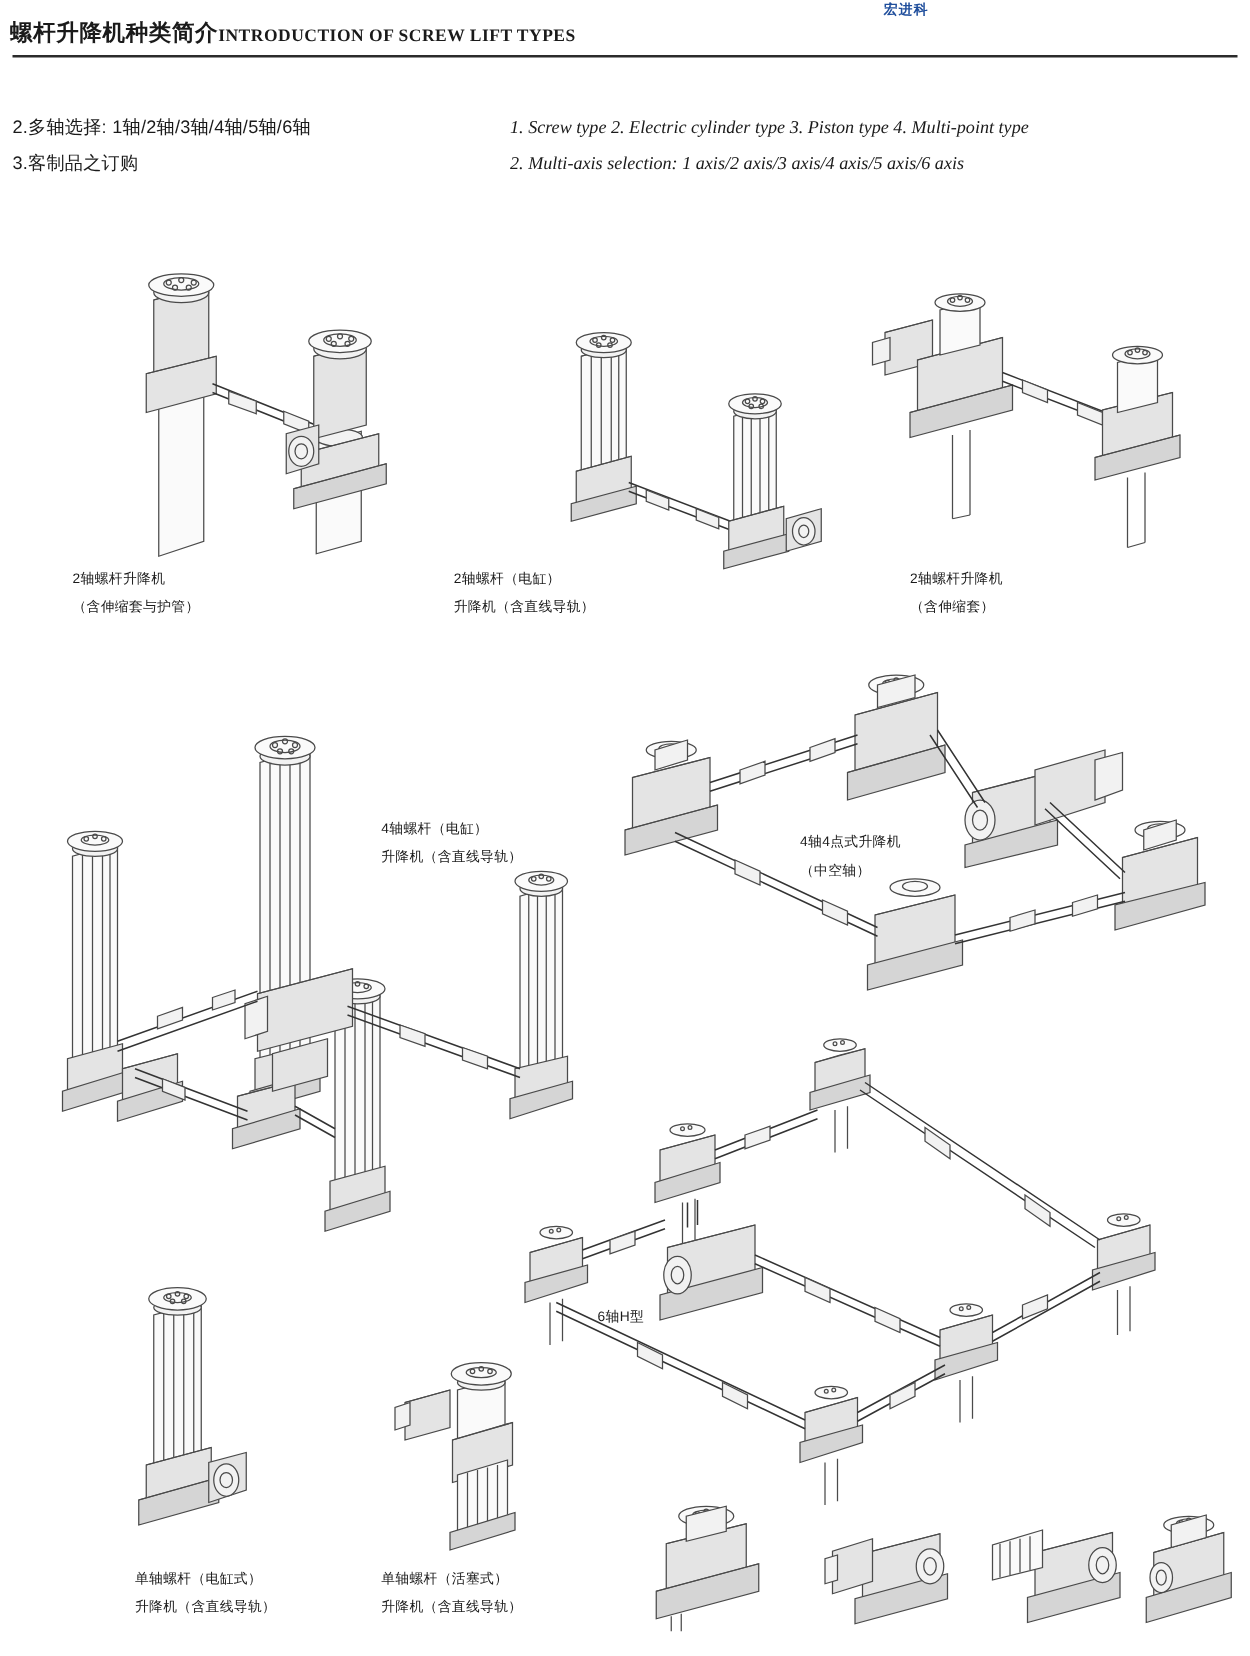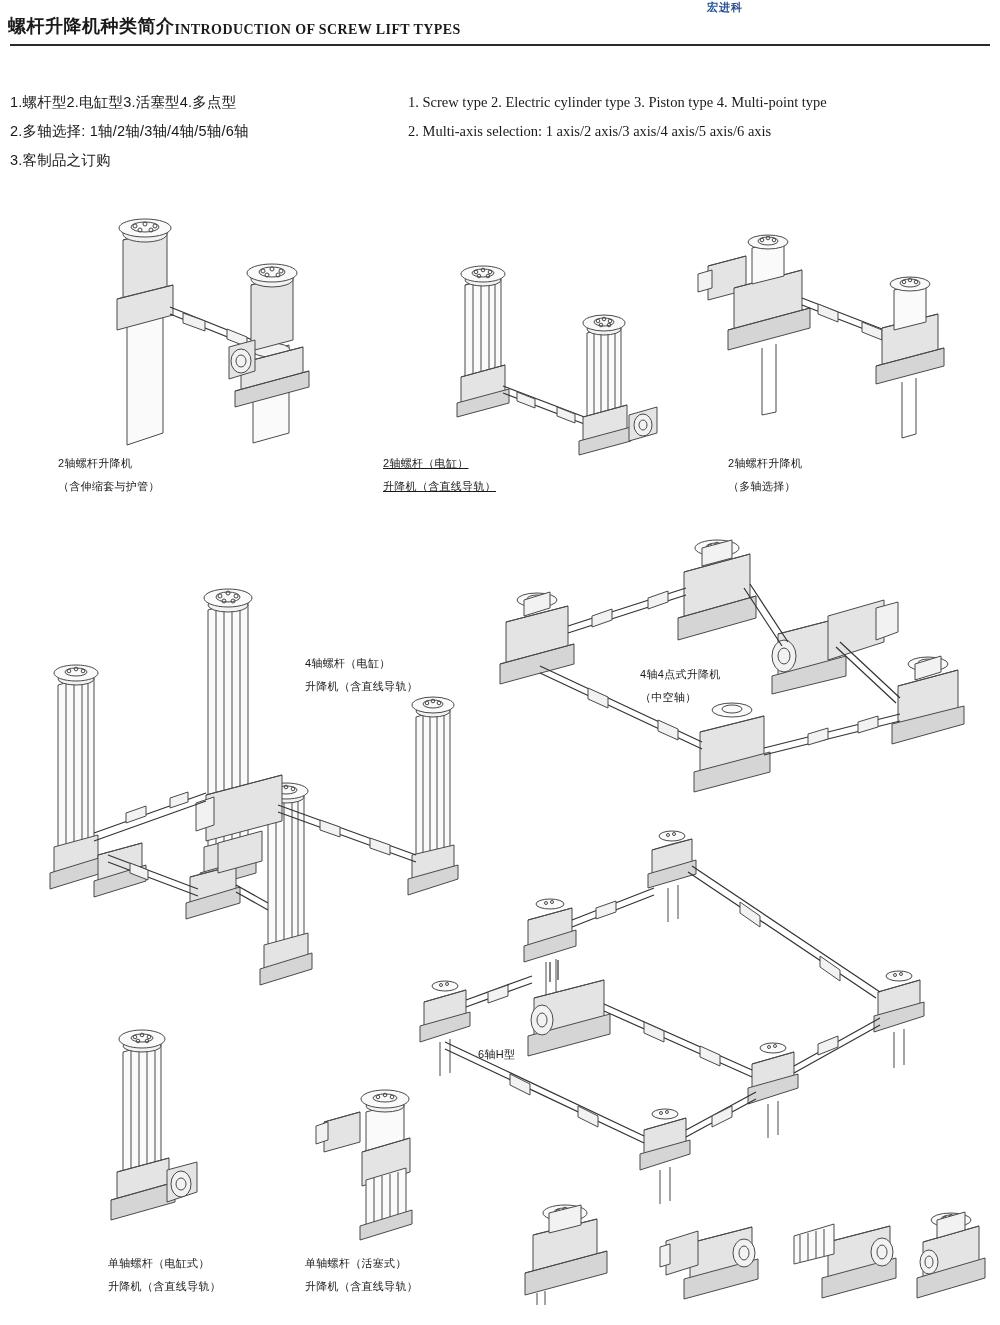--- a/index.html
+++ b/index.html
@@ -28,21 +28,21 @@
   .rule{
     position:absolute;top:44px;left:10px;width:980px;height:2px;
     background:#2b2b2b;
   }
 
   
   .intro-cn{position:absolute;top:88px;left:10px;width:380px;}
   .intro-en{position:absolute;top:88px;left:408px;width:560px;}
   .intro-cn div{font-size:14.5px;line-height:29px;letter-spacing:.2px;}
   .intro-en div{
-    font-family:"Liberation Serif", serif;font-size:14.5px;line-height:29px;
+    font-family:"Liberation Serif", serif;font-size:14.5px;line-height:29px;font-style:italic;
   }
 
   
   .cap{position:absolute;font-size:11px;line-height:23px;letter-spacing:.3px;}
 
   
   .fig{position:absolute;}
   svg{display:block;overflow:visible;}
   .ln{fill:none;stroke:#4a4a4a;stroke-width:1;}
   .ln2{fill:none;stroke:#333;stroke-width:1.2;}
@@ -58,21 +58,20 @@
 
   <div class="brand">宏进科</div>
 
   <div class="title-row">
     <span class="title-cn">螺杆升降机种类简介</span>
     <span class="title-en">INTRODUCTION OF SCREW LIFT TYPES</span>
   </div>
   <div class="rule"></div>
 
   <div class="intro-cn">
-    <div>1.螺杆型2.电缸型3.活塞型4.多点型</div>
     <div>2.多轴选择: 1轴/2轴/3轴/4轴/5轴/6轴</div>
     <div>3.客制品之订购</div>
   </div>
   <div class="intro-en">
     <div>1. Screw type 2. Electric cylinder type 3. Piston type 4. Multi-point type</div>
     <div>2. Multi-axis selection: 1 axis/2 axis/3 axis/4 axis/5 axis/6 axis</div>
   </div>
 
   <div class="fig" style="left:55px;top:195px;">
     <svg width="260" height="250" viewBox="0 0 260 250">
@@ -165,21 +164,21 @@
       <circle class="ln" cx="174" cy="70" r="1.8"></circle>
 
       <path class="fl2" d="M148 190 L148 162 L192 150 L192 178 Z"></path>
       <path class="ln" d="M148 162 L170 156 L192 150"></path>
       <path class="fd" d="M144 200 L144 186 L196 172 L196 186 Z"></path>
       <path class="fl2" d="M194 186 L194 160 L222 152 L222 178 Z"></path>
       <ellipse class="fl" cx="208" cy="170" rx="9" ry="11"></ellipse>
       <ellipse class="ln" cx="208" cy="170" rx="4" ry="5"></ellipse>
     </svg>
   </div>
-  <div class="cap" style="left:383px;top:452px;width:250px;text-decoration:underline;">
+  <div class="cap" style="left:363px;top:452px;width:250px;">
     <div>2轴螺杆（电缸）</div>
     <div>升降机（含直线导轨）</div>
   </div>
 
   <div class="fig" style="left:690px;top:240px;">
     <svg width="260" height="200" viewBox="0 0 260 200">
 
       <path class="fl2" d="M18 60 L18 26 L56 16 L56 50 Z"></path>
       <path class="ln" d="M18 26 L37 21 L56 16"></path>
       <path class="fl" d="M8 52 L8 34 L22 30 L22 48 Z"></path>
@@ -215,21 +214,21 @@
       <circle class="ln" cx="214" cy="42" r="1.8"></circle>
         <circle class="ln" cx="220" cy="40" r="1.8"></circle>
       <circle class="ln" cx="226" cy="42" r="1.8"></circle>
 
       <path class="ln" d="M212 142 L212 198 M226 138 L226 194"></path>
       <path class="ln" d="M212 198 L226 194"></path>
     </svg>
   </div>
   <div class="cap" style="left:728px;top:452px;width:230px;">
     <div>2轴螺杆升降机</div>
-    <div>（多轴选择）</div>
+    <div>（含伸缩套）</div>
   </div>
 
   <div class="fig" style="left:30px;top:555px;">
     <svg width="440" height="440" viewBox="0 0 440 440">
 
       <path class="fl3" d="M178 300 L178 55 L218 44 L218 288 Z"></path>
       <path class="ln" d="M186 297 L186 53 M194 295 L194 51 M202 293 L202 49 M210 291 L210 47"></path>
       <ellipse class="fl" cx="198" cy="50" rx="20" ry="7"></ellipse>
       <ellipse class="fl3" cx="198" cy="43" rx="24" ry="9"></ellipse>
       <ellipse class="ln" cx="198" cy="42" rx="12" ry="5"></ellipse>

